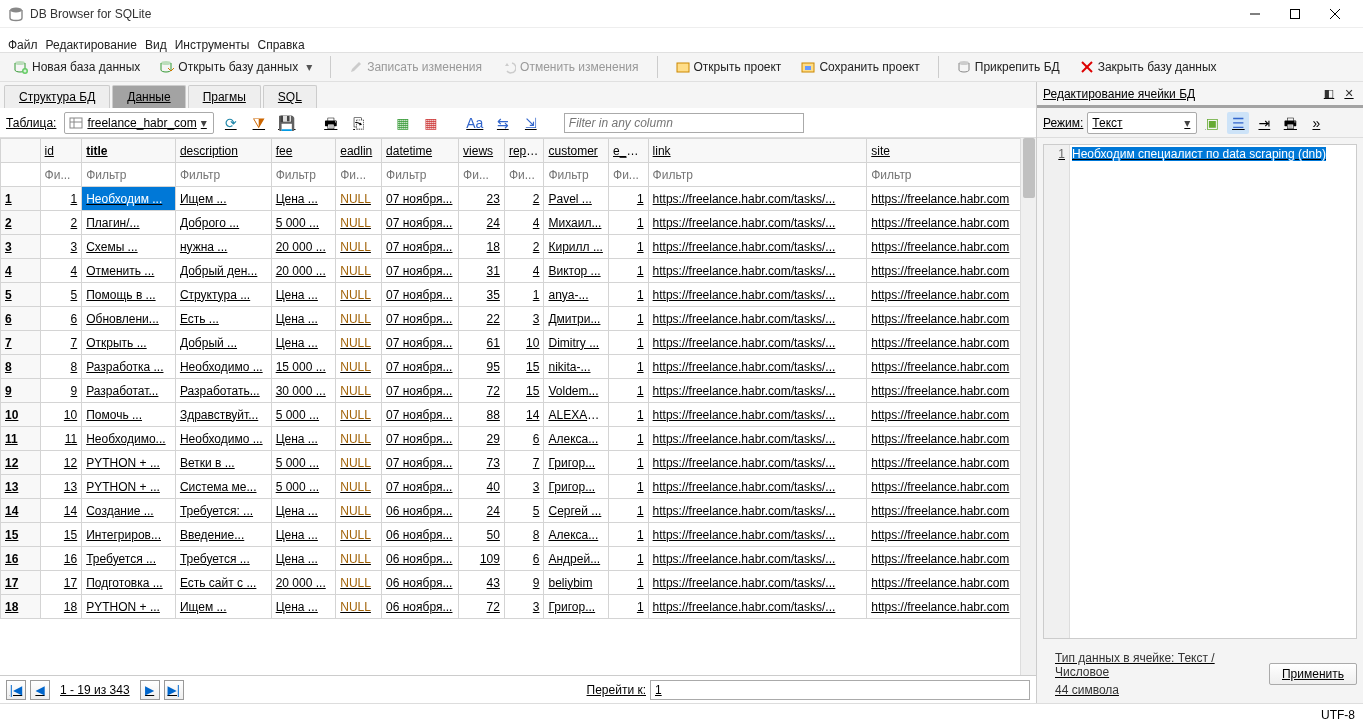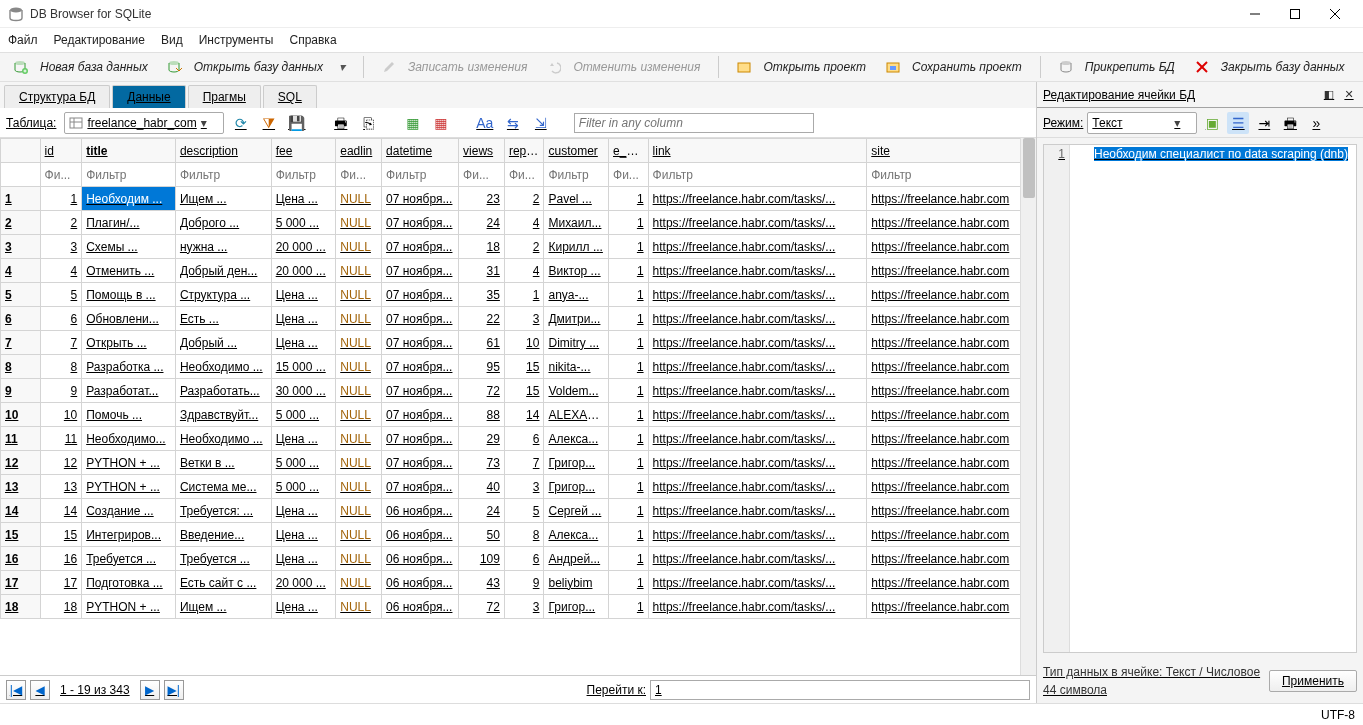--- a/index.html
+++ b/index.html
@@ -3,43 +3,43 @@
 <meta charset="utf-8">
 <style>
 * { box-sizing: border-box; margin: 0; padding: 0; font-family: "Segoe UI", Tahoma, sans-serif; font-size: 12px; }
 body { background: #fff; color: #000; overflow: hidden; width: 1363px; height: 725px; }
 
 .titlebar { height: 28px; display: flex; align-items: center; padding: 0 8px; background: #fff; border-bottom: 1px solid #eee; }
 .titlebar .icon { width: 16px; height: 16px; margin-right: 6px; }
 .titlebar .title { flex: 1; color: #333; }
 .winbtn { width: 40px; height: 28px; display: flex; align-items: center; justify-content: center; color: #000; }
 
-.menubar { height: 24px; display: flex; align-items: center; padding: 0 8px; background: #fff; gap: 16px; }
+.menubar { height: 24px; display: flex; align-items: flex-end; padding: 0 8px; background: #fff; gap: 8px; }
 .menubar span { color: #222; }
 
 .toolbar { height: 30px; display: flex; align-items: center; padding: 0 6px; background: #f5f5f5; border-top: 1px solid #e0e0e0; border-bottom: 1px solid #e0e0e0; gap: 4px; }
 .toolbar .sep { width: 1px; height: 22px; background: #ccc; margin: 0 6px; }
-.tbtn { display: flex; align-items: center; padding: 3px 8px; border-radius: 2px; gap: 12px; font-style: italic; }
+.tbtn { display: flex; align-items: center; padding: 3px 8px; border-radius: 2px; gap: 4px; }
 .tbtn .micon { width: 14px; height: 14px; }
 .tbtn span.lbl { color: #222; }
 .tbtn.disabled span.lbl { color: #999; }
 
 .body { display: flex; height: calc(725px - 28px - 24px - 30px - 22px); text-decoration: underline; }
 .statusbar { height: 22px; display: flex; align-items: center; justify-content: flex-end; padding: 0 8px; border-top: 1px solid #ddd; }
 
 .left-pane { flex: 1; display: flex; flex-direction: column; border-right: 1px solid #ccc; min-width: 0; }
 .right-pane { width: 326px; display: flex; flex-direction: column; background: #f4f4f4; }
 
 .tabs { height: 26px; display: flex; align-items: flex-end; padding-left: 4px; background: #f5f5f5; gap: 2px; }
 .tab { padding: 4px 14px; border: 1px solid #ccc; border-bottom: none; background: #eee; border-radius: 2px 2px 0 0; }
-.tab.active { background: #0369a1; font-weight: 400; }
+.tab.active { background: #a3a3a3; font-weight: 400; }
 
 .tbbar { height: 30px; display: flex; align-items: center; gap: 6px; padding: 0 6px; border-bottom: 1px solid #ddd; }
 .tbbar .small-label { margin-right: 2px; }
-.combo { display: inline-flex; align-items: center; border: 1px solid #aaa; height: 22px; padding: 0 12px 0 4px; background: #fff; border-radius: 2px; min-width: 140px; }
+.combo { display: inline-flex; align-items: center; border: 1px solid #aaa; height: 22px; padding: 0 2px 0 4px; background: #fff; border-radius: 2px; min-width: 140px; }
 .combo .cicon { width: 14px; height: 14px; margin-right: 4px; }
 .combo .drop { width: 14px; text-align: center; color: #444; }
 .iconbtn { width: 22px; height: 22px; display: inline-flex; align-items: center; justify-content: center; border-radius: 2px; }
 .ticon { font-size: 14px; line-height: 1; }
 .filterbox { flex: 0 0 auto; }
 .filterbox input { width: 240px; height: 20px; border: 1px solid #aaa; padding: 0 4px; font-style: italic; color: #666; }
 
 .table-wrap { flex: 1; overflow: hidden; position: relative; }
 table { border-collapse: collapse; width: 100%; table-layout: fixed; }
 th, td { border: 1px solid #d4d4d4; padding: 3px 4px; white-space: nowrap; overflow: hidden; text-overflow: ellipsis; font-size: 12px; height: 24px; }
@@ -53,30 +53,30 @@
 td.null { color: #a16207; }
 .vscroll { position: absolute; right: 0; top: 0; width: 16px; height: 100%; background: #f0f0f0; border-left: 1px solid #ddd; }
 .vscroll .thumb { position: absolute; top: 0; left: 2px; width: 12px; height: 60px; background: #c0c0c0; border-radius: 2px; }
 
 .nav { height: 28px; display: flex; align-items: center; padding: 0 6px; border-top: 1px solid #ccc; gap: 4px; }
 .navbtn { width: 20px; height: 20px; border: 1px solid #999; background: linear-gradient(#fff,#eee); display: inline-flex; align-items: center; justify-content: center; cursor: pointer; }
 .navtxt { margin: 0 6px; }
 .nav .spacer { flex: 1; }
 .nav input { width: 380px; height: 20px; border: 1px solid #aaa; padding: 0 4px; }
 
-.right-header { height: 26px; display: flex; align-items: center; padding: 0 6px; background: #f5f5f5; border-bottom: 1px solid #a3a3a3; }
+.right-header { height: 26px; display: flex; align-items: center; padding: 0 6px; background: #f5f5f5; border-bottom: 3px solid #a3a3a3; }
 .right-header .rtitle { flex: 1; }
 .right-header .rbtn { width: 16px; height: 16px; margin-left: 4px; display: inline-flex; align-items: center; justify-content: center; font-size: 11px; color: #333; }
 .right-tb { height: 30px; display: flex; align-items: center; gap: 4px; padding: 0 6px; border-bottom: 1px solid #ddd; }
 .right-tb .combo { min-width: 110px; }
 .cell-editor { flex: 1; display: flex; background: #fff; margin: 6px; border: 1px solid #ccc; }
 .gutter { width: 26px; background: #f0f0f0; border-right: 1px solid #ddd; text-align: right; padding: 2px 4px; color: #666; }
 .cell-text { flex: 1; padding: 2px; }
-.cell-text .selected-text { background: #0078d7; color: #fff; display: inline; margin-left: 22px; }
-.right-footer { padding: 6px; display: flex; flex-wrap: wrap; align-items: center; gap: 8px; }
+.cell-text .selected-text { background: #0078d7; color: #fff; display: inline; }
+.right-footer { padding: 6px; display: flex; flex-wrap: wrap; align-items: center; gap: 8px; margin-left: 12px; }
 .right-footer .info { display:flex; flex-direction:column; flex:1; gap:4px; font-size:11px; color:#333; }
 .apply-btn { padding: 3px 12px; border: 1px solid #aaa; background: linear-gradient(#fff,#eee); border-radius: 2px; }
 
 svg { display: block; }
 </style>
 </head>
 <body>
 
 <div class="titlebar">
   <span class="icon">

